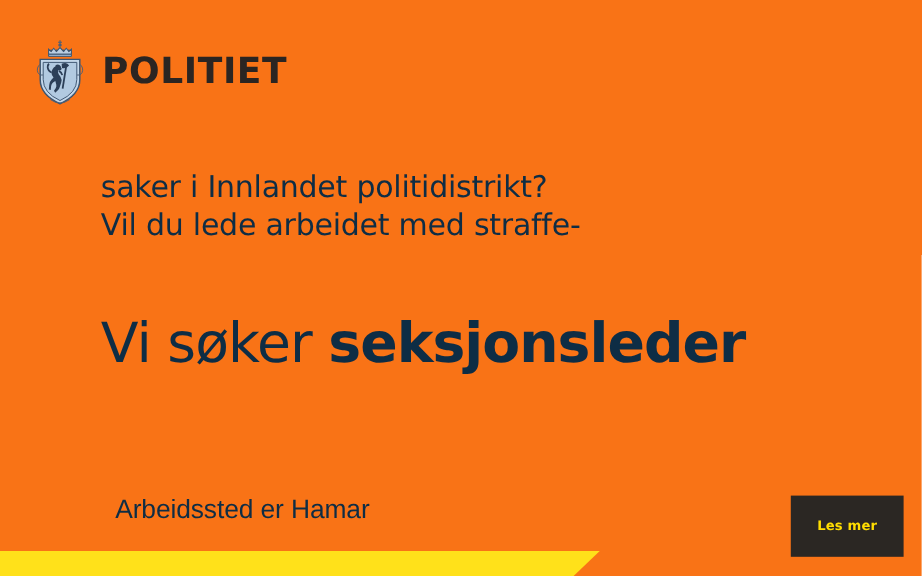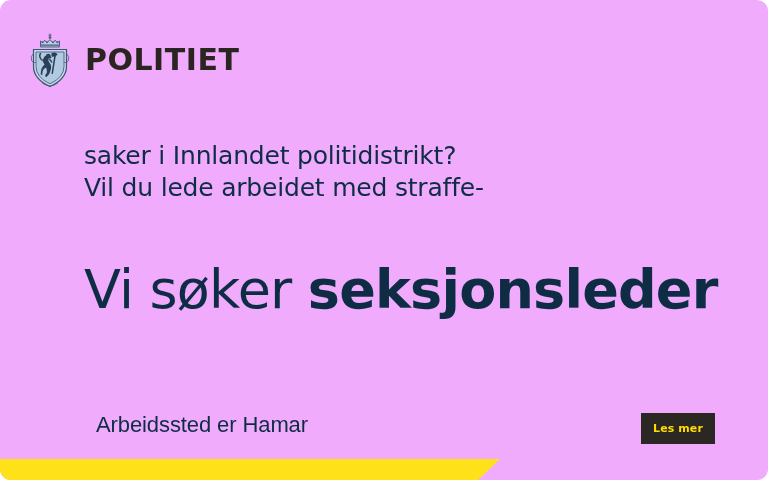--- a/index.html
+++ b/index.html
@@ -11,23 +11,22 @@
     width: 768px;
     height: 480px;
     overflow: hidden;
     font-family: "DejaVu Sans", "Liberation Sans", sans-serif;
   }
 
   .banner {
     position: relative;
     width: 768px;
     height: 480px;
-    background: #f0abfc;
+    background: #f97316;
     overflow: hidden;
-    border-radius: 11px;
   }
 
   
   .logo-block {
     position: absolute;
     left: 26px;
     top: 32px;
     display: flex;
     align-items: center;
     gap: 11px;
@@ -64,21 +63,21 @@
   .subheading .line {
     display: block;
   }
 
   
   .headline {
     position: absolute;
     left: 84px;
     top: 262px;
     font-family: "DejaVu Sans", "Liberation Sans", sans-serif;
-    font-size: 54px;
+    font-size: 46px;
     line-height: 1.05;
     color: #0e2d45;
     letter-spacing: -0.8px;
     white-space: nowrap;
   }
   .headline .light {
     font-weight: 400;
   }
   .headline .bold {
     font-weight: bold;
@@ -93,27 +92,27 @@
     font-size: 22px;
     font-weight: 400;
     color: #0e2d45;
     letter-spacing: -0.1px;
     white-space: nowrap;
   }
 
   
   .cta-button {
     position: absolute;
-    left: 641px;
+    left: 659px;
     top: 413px;
     width: 70px;
     height: 27px;
     background: #2b2723;
     border: 0;
-    padding: 2px;
+    padding: 12px;
     display: flex;
     align-items: center;
     justify-content: center;
     cursor: pointer;
   }
   .cta-label {
     font-family: "DejaVu Sans", "Liberation Sans", sans-serif;
     font-size: 11px;
     font-weight: bold;
     color: #ffdd00;

